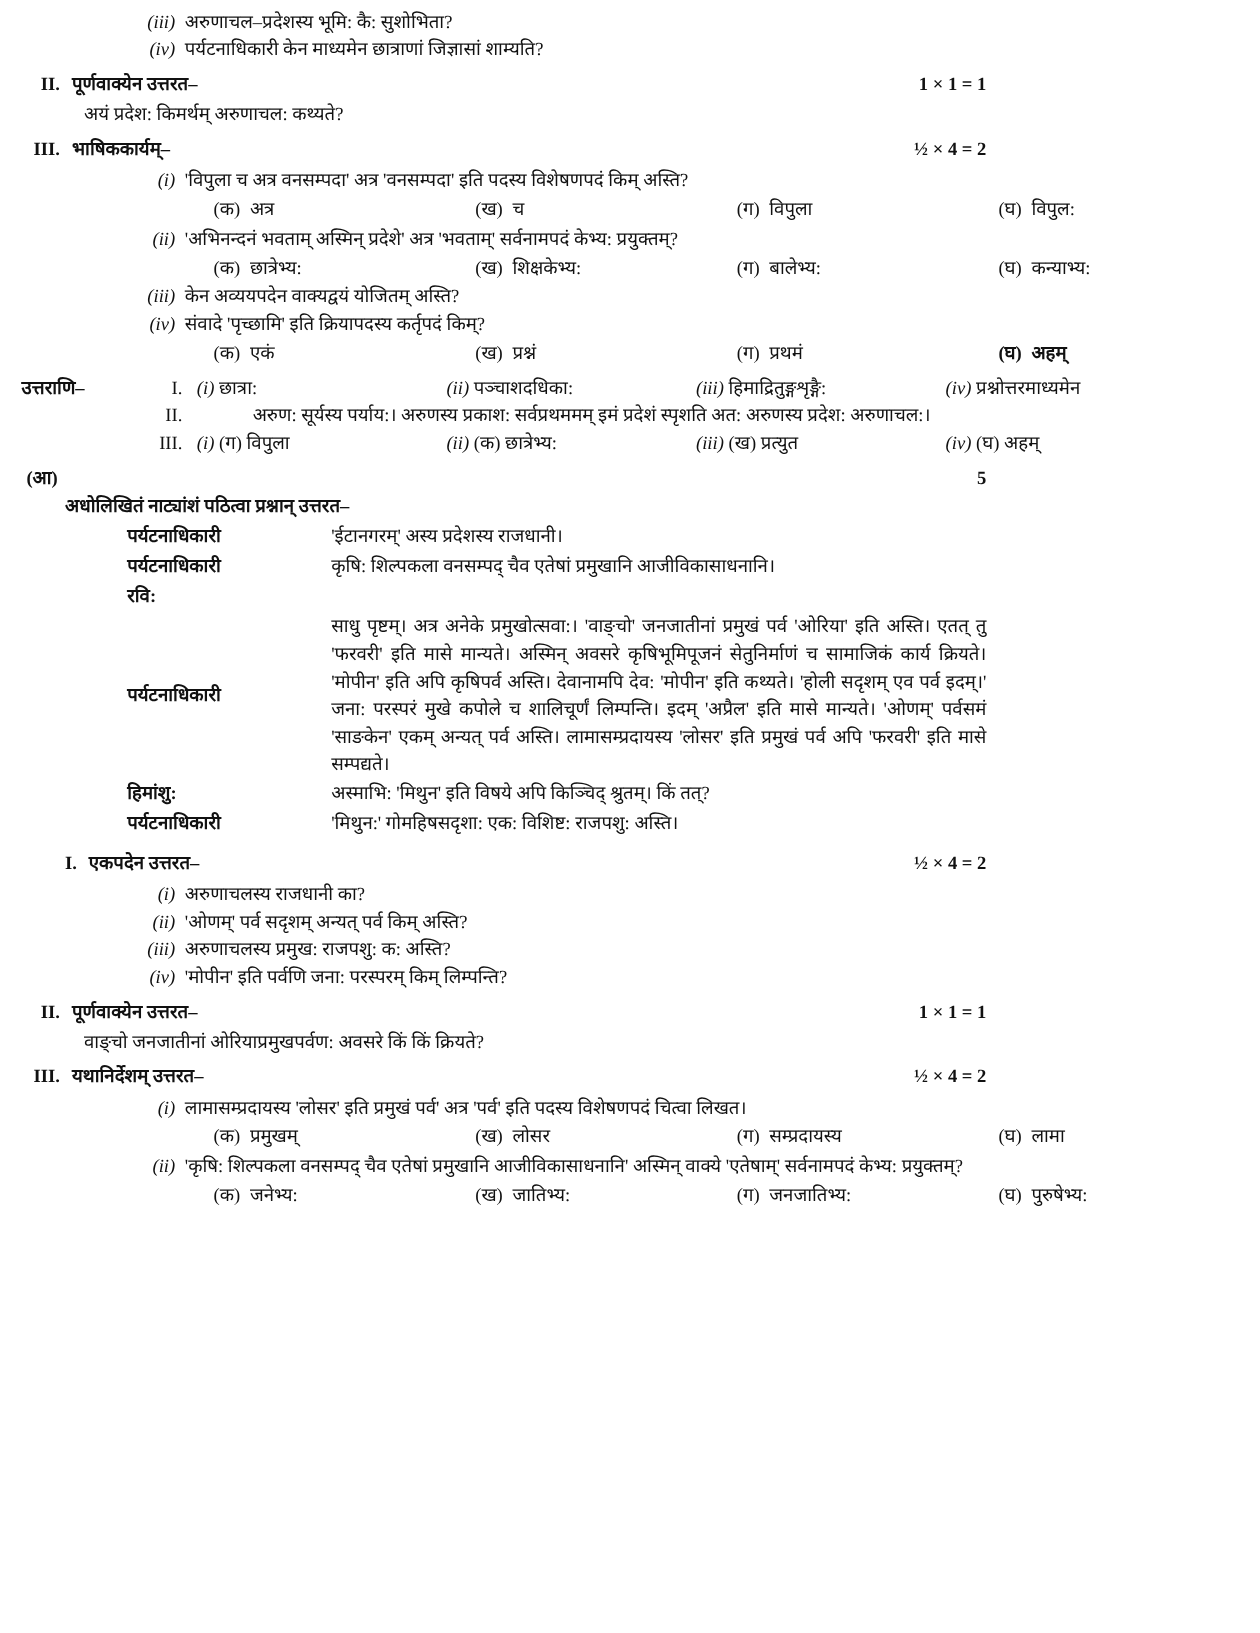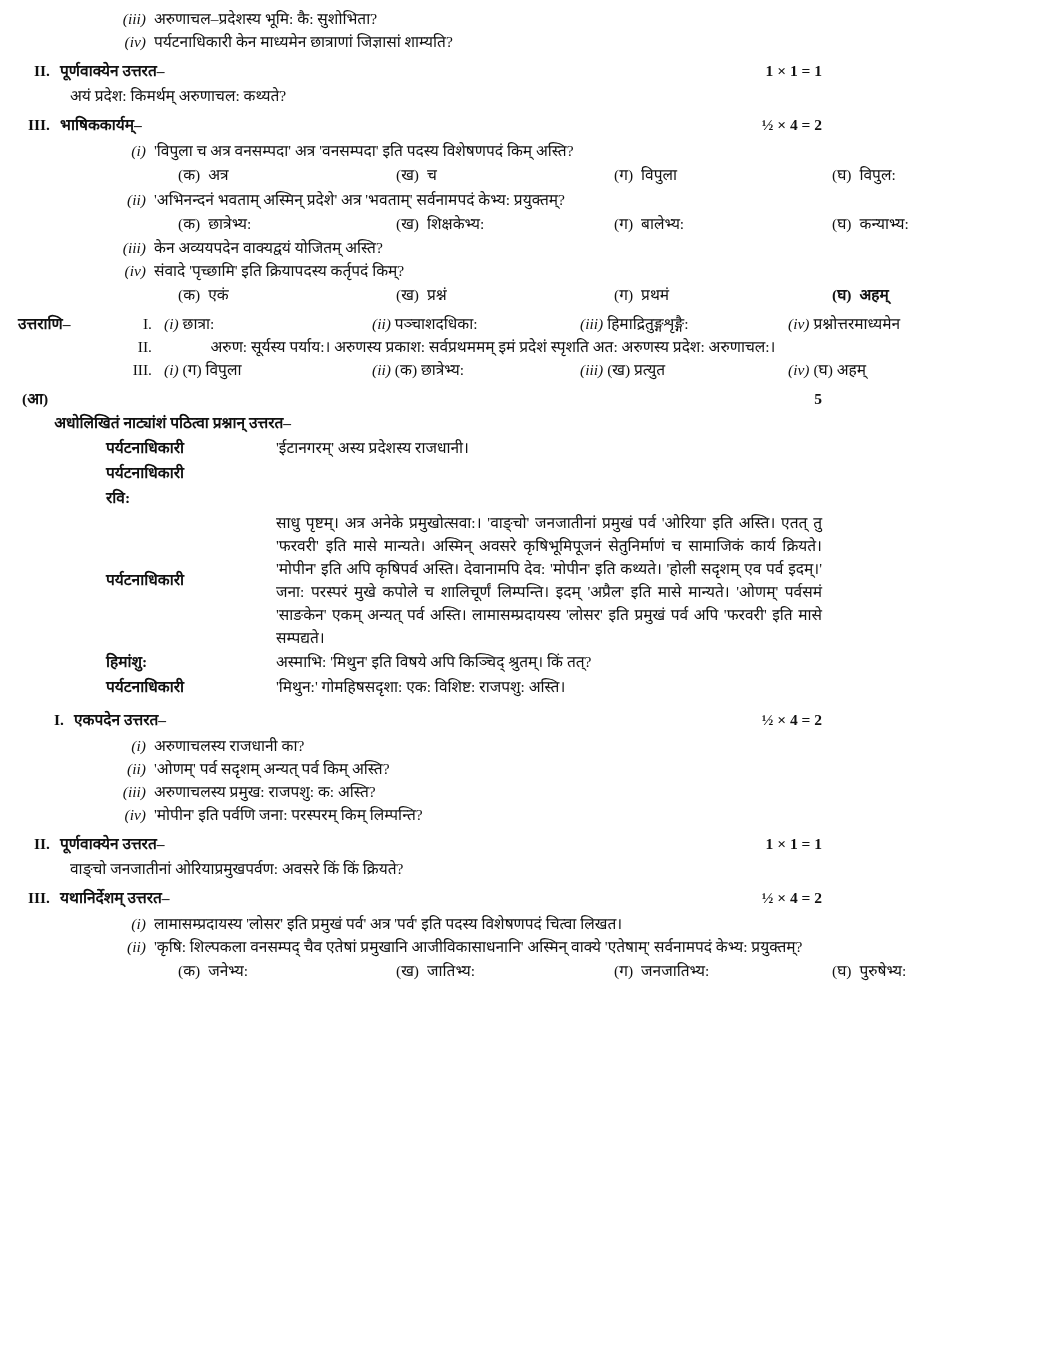--- a/index.html
+++ b/index.html
@@ -225,20 +225,21 @@
     <div class="big-q" style="padding-left:6px;margin-top:24px;">अधोलिखितं नाट्यांशं पठित्वा प्रश्नान् उत्तरत–</div>
     <div class="marks">5</div>
   </div>
 
   <div class="dlg">
     <div class="who">पर्यटनाधिकारी</div>
     <div class="said">'ईटानगरम्' अस्य प्रदेशस्य राजधानी।</div>
   </div>
   <div class="dlg">
     <div class="who">पर्यटनाधिकारी</div>
+    <div class="said">कृषि: शिल्पकला वनसम्पद् चैव एतेषां प्रमुखानि आजीविकासाधनानि।</div>
   </div>
   <div class="dlg">
     <div class="who">रवि:</div>
   </div>
   <div class="dlg">
     <div class="who">पर्यटनाधिकारी</div>
     <div class="said">साधु पृष्टम्। अत्र अनेके प्रमुखोत्सवा:। 'वाङ्चो' जनजातीनां प्रमुखं पर्व 'ओरिया' इति अस्ति। एतत् तु 'फरवरी' इति मासे मान्यते। अस्मिन् अवसरे कृषिभूमिपूजनं सेतुनिर्माणं च सामाजिकं कार्य क्रियते। 'मोपीन' इति अपि कृषिपर्व अस्ति। देवानामपि देव: 'मोपीन' इति कथ्यते। 'होली सदृशम् एव पर्व इदम्।' जना: परस्परं मुखे कपोले च शालिचूर्णं लिम्पन्ति। इदम् 'अप्रैल' इति मासे मान्यते। 'ओणम्' पर्वसमं 'साङकेन' एकम् अन्यत् पर्व अस्ति। लामासम्प्रदायस्य 'लोसर' इति प्रमुखं पर्व अपि 'फरवरी' इति मासे सम्पद्यते।</div>
   </div>
   <div class="dlg">
     <div class="who">हिमांशु:</div>
@@ -283,20 +284,26 @@
   <div class="row mt6">
     <div class="sec-num">III.</div>
     <div class="sec-title">यथानिर्देशम् उत्तरत–</div>
     <div class="marks">½ × 4 = 2</div>
   </div>
 
   <div class="row indent-2 mt3">
     <div class="qnum">(i)</div>
     <div class="qtext">लामासम्प्रदायस्य 'लोसर' इति प्रमुखं पर्व' अत्र 'पर्व' इति पदस्य विशेषणपदं चित्वा लिखत।</div>
   </div>
+  <div class="opts">
+    <div class="opt"><span class="lbl">(क)</span><span>प्रमुखम्</span></div>
+    <div class="opt"><span class="lbl">(ख)</span><span>लोसर</span></div>
+    <div class="opt"><span class="lbl">(ग)</span><span>सम्प्रदायस्य</span></div>
+    <div class="opt last"><span class="lbl">(घ)</span><span>लामा</span></div>
+  </div>
 
   <div class="row indent-2">
     <div class="qnum">(ii)</div>
     <div class="qtext">'कृषि: शिल्पकला वनसम्पद् चैव एतेषां प्रमुखानि आजीविकासाधनानि' अस्मिन् वाक्ये 'एतेषाम्' सर्वनामपदं केभ्य: प्रयुक्तम्?</div>
   </div>
   <div class="opts">
     <div class="opt"><span class="lbl">(क)</span><span>जनेभ्य:</span></div>
     <div class="opt"><span class="lbl">(ख)</span><span>जातिभ्य:</span></div>
     <div class="opt"><span class="lbl">(ग)</span><span>जनजातिभ्य:</span></div>
     <div class="opt last"><span class="lbl">(घ)</span><span>पुरुषेभ्य:</span></div>

